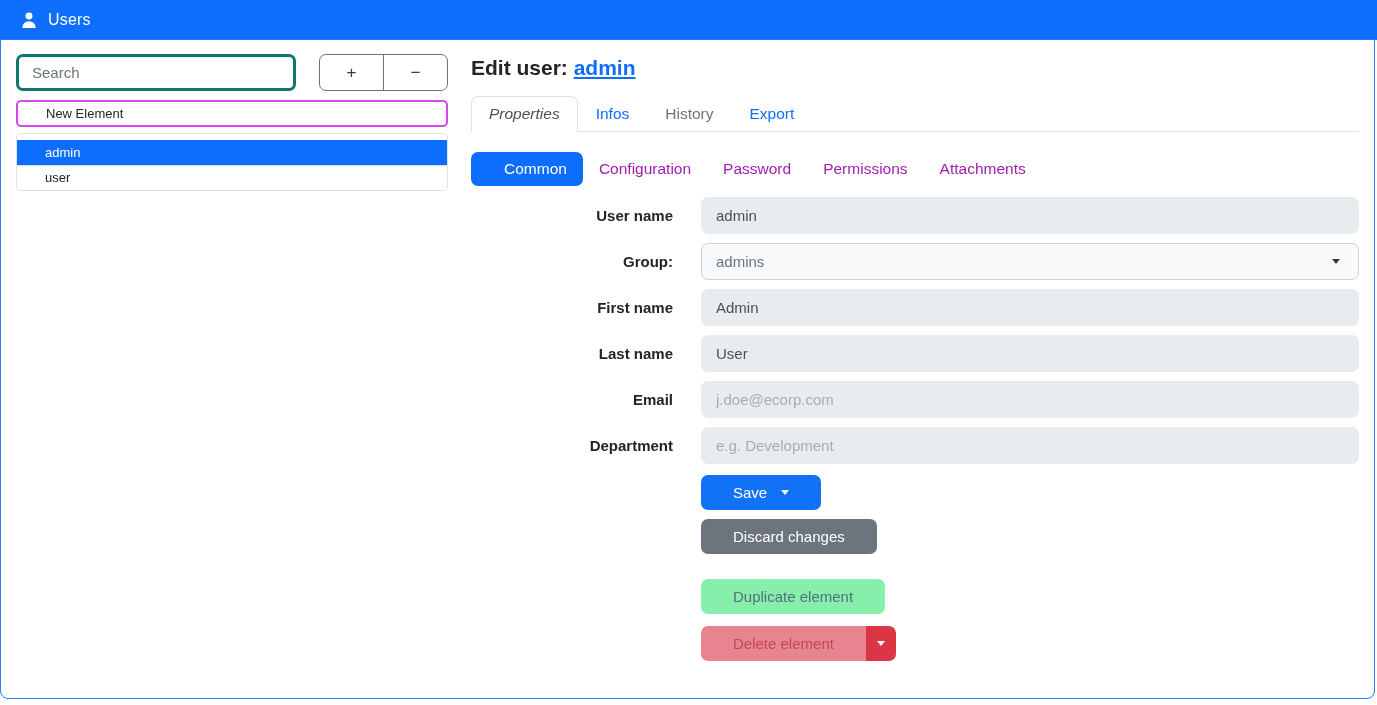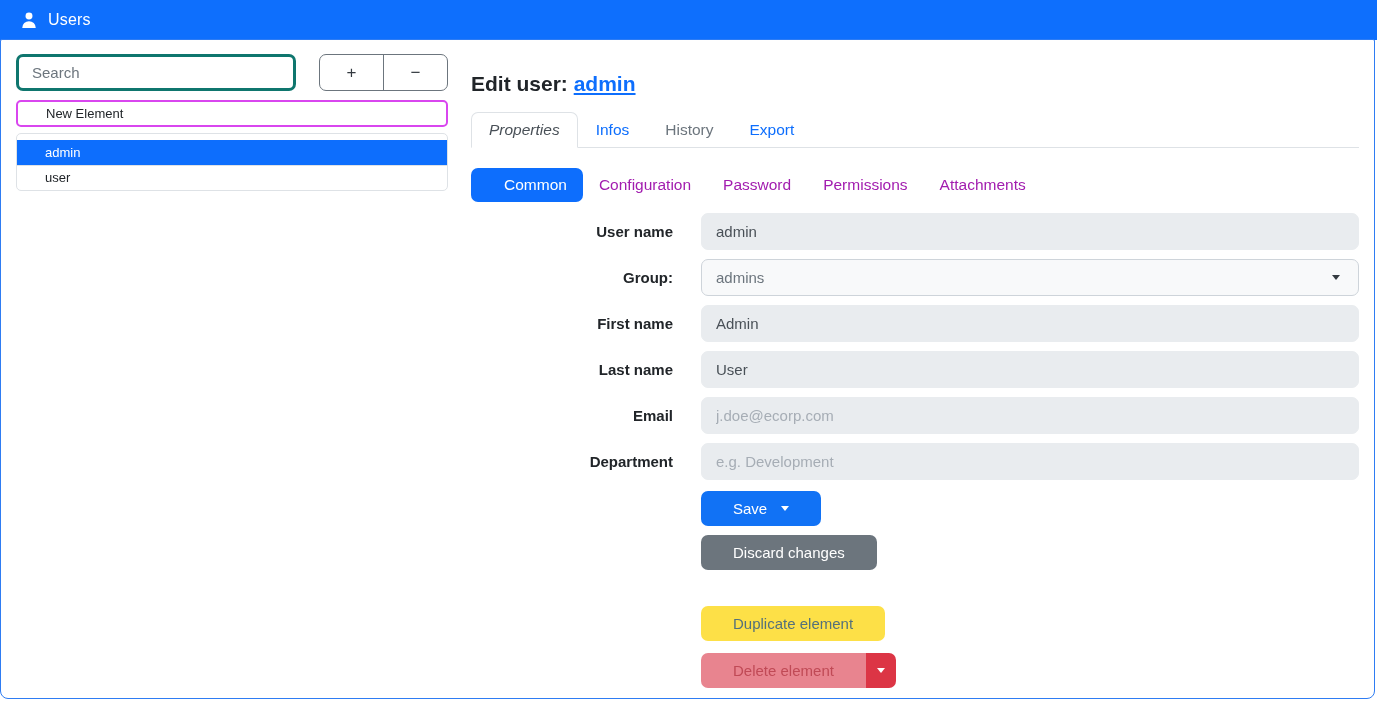--- a/index.html
+++ b/index.html
@@ -53,21 +53,21 @@
   .list-spacer { height:6px; }
   .list-item {
     height:25px; line-height:24px; font-size:13px; padding-left:28px;
     color:#212529; cursor:pointer; border-top:1px solid #dee2e6;
   }
   .list-item.selected { background:#0d6efd; color:#fff; border-top-color:#0d6efd; }
   .list-item:first-of-type { border-top:none; }
 
   
   .main { position:absolute; left:470px; top:0; width:888px; }
-  .page-heading { margin-top:32px; font-size:21px; font-weight:bold; color:#212529; }
+  .page-heading { margin-top:16px; font-size:21px; font-weight:bold; color:#212529; }
   .page-heading a {
     color:#0d6efd; text-decoration:underline; font-weight:bold; cursor:pointer;
   }
 
   .tabs {
     margin-top:14px; display:flex; align-items:flex-end;
     border-bottom:1px solid #dee2e6; height:38px;
   }
   .tab {
     font-size:15.5px; padding:8px 17px; border:1px solid transparent;
@@ -114,21 +114,21 @@
   
   .actions { margin-left:230px; margin-top:11px; }
   .btn {
     display:inline-flex; align-items:center; justify-content:center;
     height:35px; border:none; border-radius:7px; font-size:15px;
     padding:0 32px; cursor:pointer; font-family:"Liberation Sans", sans-serif;
   }
   .btn-save { background:#1172f5; color:#fff; }
   .btn-save .caret-down { margin-left:14px; color:#fff; }
   .btn-discard { background:#6c757d; color:#fff; margin-top:9px; }
-  .btn-duplicate { background:#fde047; color:#54707b; margin-top:36px; cursor:default; }
+  .btn-duplicate { background:#86efac; color:#54707b; margin-top:25px; cursor:default; }
   .delete-group { display:inline-flex; margin-top:12px; }
   .btn-delete-main {
     background:#e8848f; color:#c04a56; border-radius:7px 0 0 7px; cursor:default;
   }
   .btn-delete-caret {
     width:30px; height:35px; background:#dc3545; border:none; cursor:pointer;
     border-radius:0 7px 7px 0; display:flex; align-items:center; justify-content:center;
     color:#fff; padding:0;
   }
   .row-block { display:block; }

